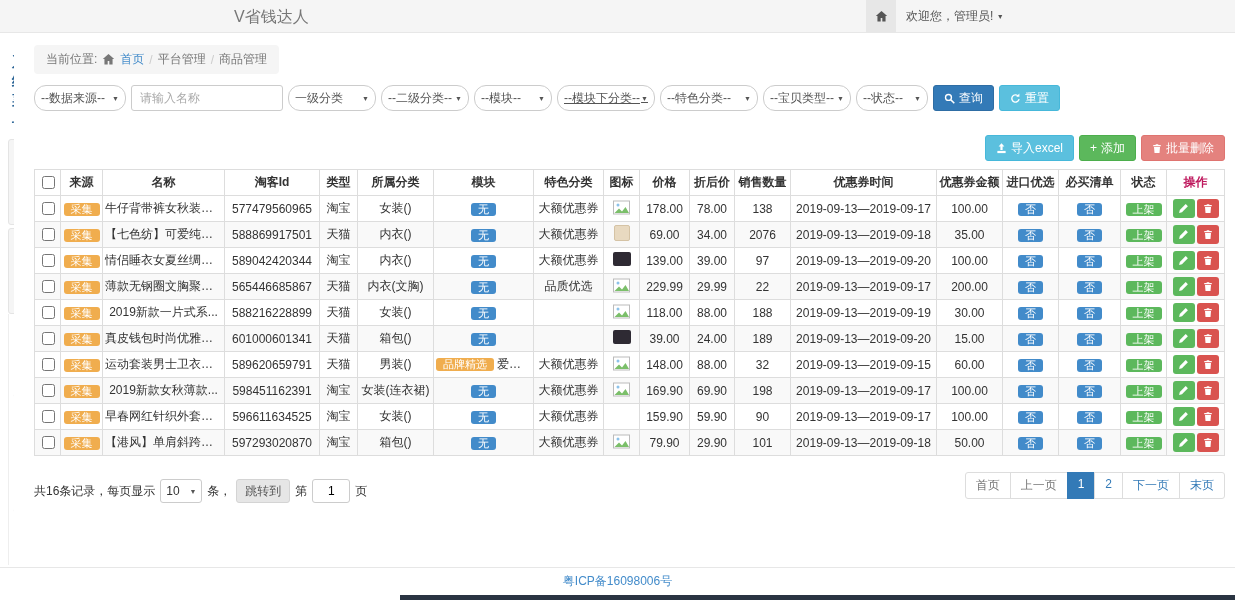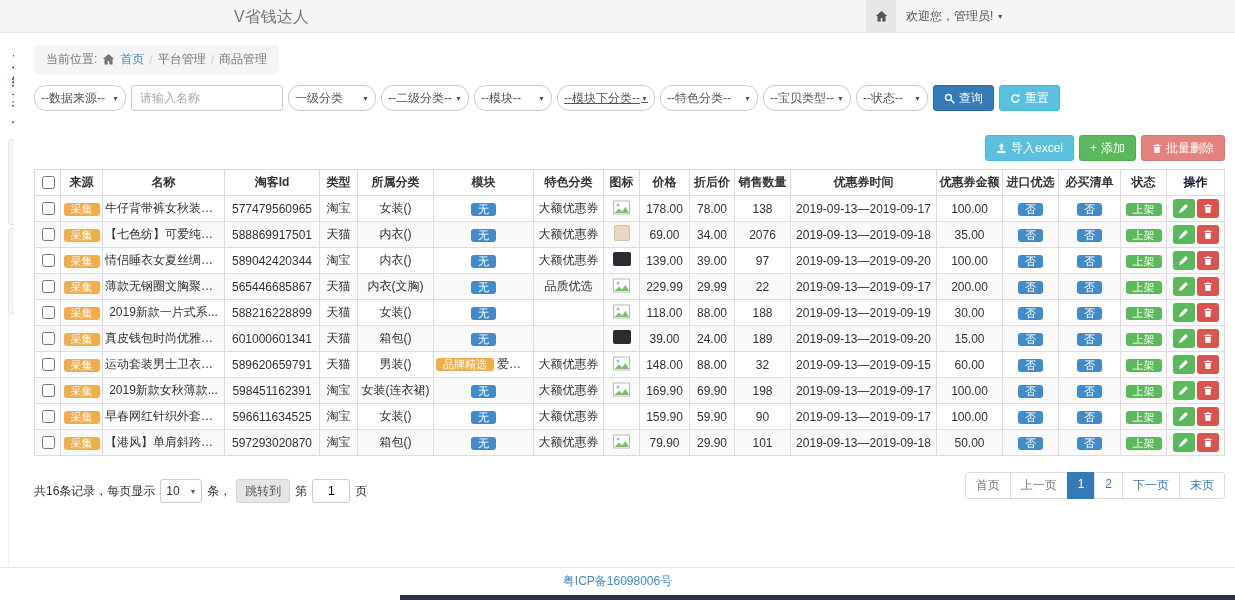--- a/index.html
+++ b/index.html
@@ -45,21 +45,21 @@
   .btn-primary { background:#337ab7; border-color:#2e6da4; }
   .btn-info { background:#5bc0de; border-color:#46b8da; }
   .btn-success { background:#5cb85c; border-color:#4cae4c; }
   .btn-danger-soft { background:#e4827e; border-color:#df7470; }
   .actions { display:flex; justify-content:flex-end; gap:5px; margin-top:24px; }
   
   table { width:100%; border-collapse:collapse; margin-top:8px; table-layout:fixed; }
   th, td { border:1px solid #ddd; text-align:center; padding:3px 2px; height:26px;
     overflow:hidden; white-space:nowrap; text-overflow:ellipsis; font-size:12px; }
   th { font-weight:bold; color:#333; background:#fff; }
-  th.op-col { color:#0f172a; }
+  th.op-col { color:#be185d; }
   tbody tr:nth-child(even) td { background:#f9f9f9; }
   .badge { display:inline-block; padding:0 7px; border-radius:3px; color:#fff; font-size:11px; line-height:13px; }
   .badge-orange { background:#f0ad4e; }
   .badge-blue { background:#428bca; }
   .badge-green { background:#5cb85c; }
   .ibtn { width:22px; height:19px; border-radius:3px; border:none; display:inline-flex;
     align-items:center; justify-content:center; color:#fff; cursor:pointer; margin:0 1px; padding:0; }
   .ibtn-edit { background:#5cb85c; }
   .ibtn-del { background:#d9534f; }
   .thumb-beige { display:inline-block; width:16px; height:16px; background:#e8d9c0; border:1px solid #d5c3a5; border-radius:2px; }

